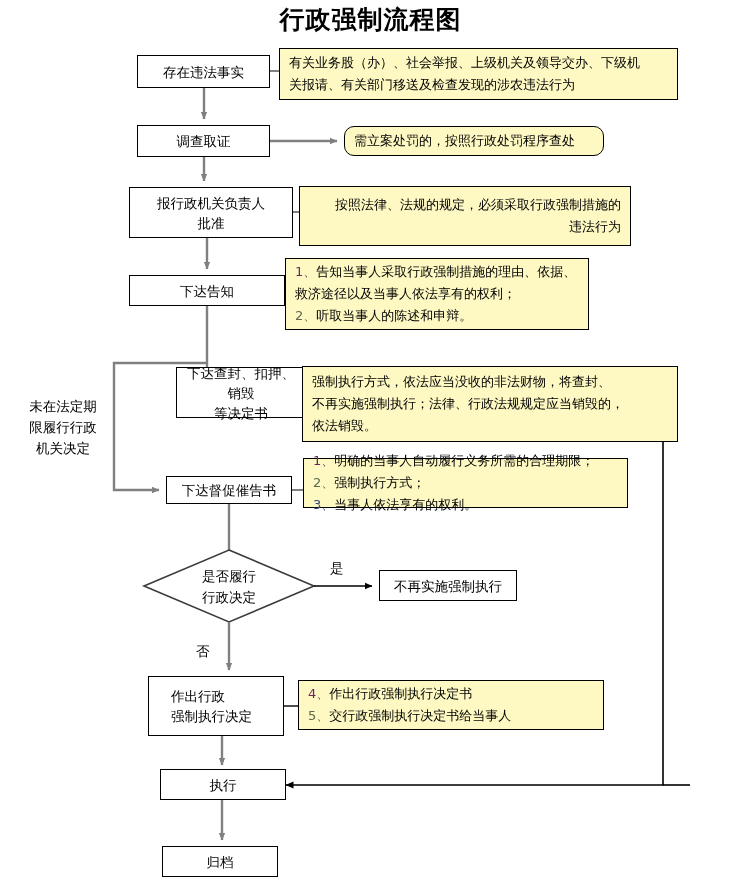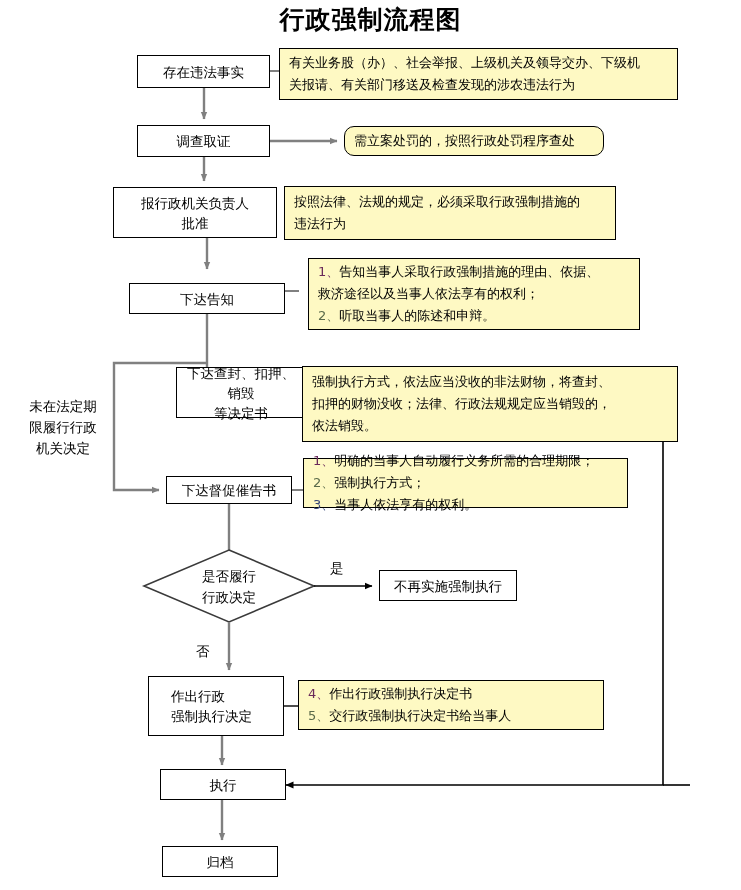--- a/index.html
+++ b/index.html
@@ -122,57 +122,57 @@
   <div class="node" style="left:137px;top:125px;width:133px;height:32px;">
     <span>调查取证</span>
   </div>
 
   <div class="detail" style="left:344px;top:126px;width:260px;height:30px;border-radius:10px;">
     <div class="lines">
       <div class="ln">需立案处罚的，按照行政处罚程序查处</div>
     </div>
   </div>
 
-  <div class="node" style="left:113px;top:187px;width:164px;height:51px;">
+  <div class="node" style="left:129px;top:187px;width:164px;height:51px;">
     <span>
       <span>报行政机关负责人</span><br>
       <span>批准</span>
     </span>
   </div>
 
-  <div class="detail" style="left:284px;top:186px;width:332px;height:54px;">
+  <div class="detail" style="left:299px;top:186px;width:332px;height:60px;text-align:right;">
     <div class="lines">
       <div class="ln">按照法律、法规的规定，必须采取行政强制措施的</div>
       <div class="ln">违法行为</div>
     </div>
   </div>
 
-  <div class="node" style="left:129px;top:275px;width:156px;height:31px;margin-top:8px;">
+  <div class="node" style="left:129px;top:275px;width:156px;height:31px;">
     <span>下达告知</span>
   </div>
 
-  <div class="detail" style="left:308px;top:258px;width:332px;height:72px;">
+  <div class="detail" style="left:285px;top:258px;width:304px;height:72px;">
     <div class="lines">
       <div class="ln"><span class="num1">1、</span><span>告知当事人采取行政强制措施的理由、依据、</span></div>
       <div class="ln"><span>救济途径以及当事人依法享有的权利；</span></div>
       <div class="ln"><span class="num2">2、</span><span>听取当事人的陈述和申辩。</span></div>
     </div>
   </div>
 
   <div class="node" style="left:128px;top:367px;width:130px;height:51px;margin-left:48px;">
     <span>
       <span>下达查封、扣押、销毁</span><br>
       <span>等决定书</span>
     </span>
   </div>
 
   <div class="detail" style="left:302px;top:366px;width:376px;height:76px;">
     <div class="lines">
       <div class="ln">强制执行方式，依法应当没收的非法财物，将查封、</div>
-      <div class="ln">扣押的财物没收；法律、行政法规规定应当销毁的，</div>
+      <div class="ln">不再实施强制执行；法律、行政法规规定应当销毁的，</div>
       <div class="ln">依法销毁。</div>
     </div>
   </div>
 
   <div class="plaintext" style="left:10px;top:396px;width:106px;">
     <div>未在法定期</div>
     <div>限履行行政</div>
     <div>机关决定</div>
   </div>
 

